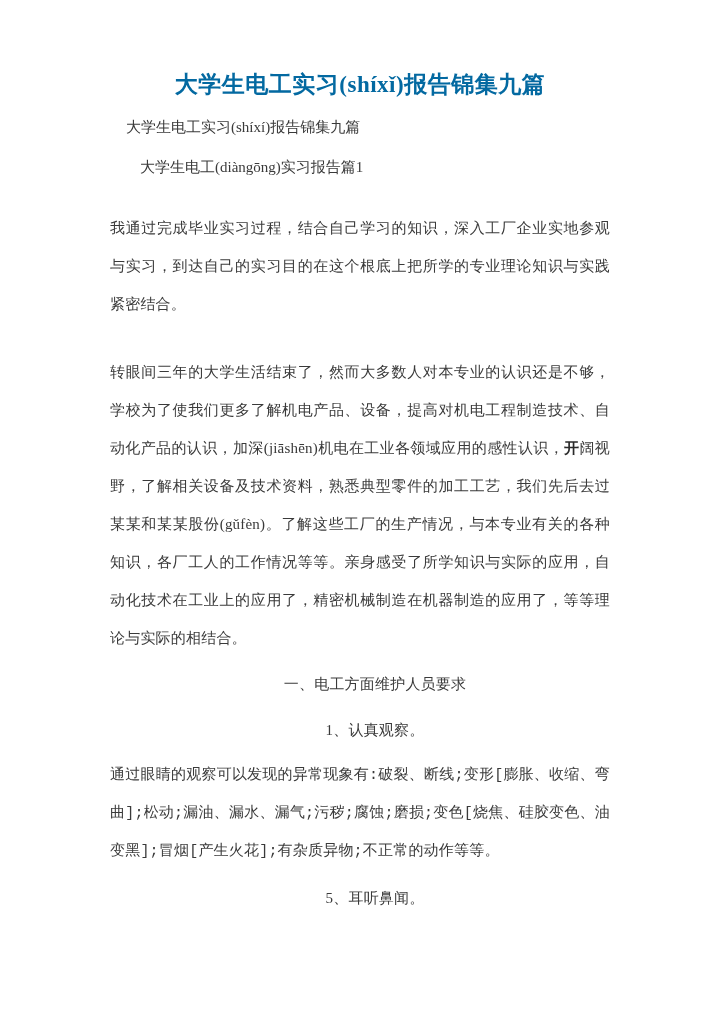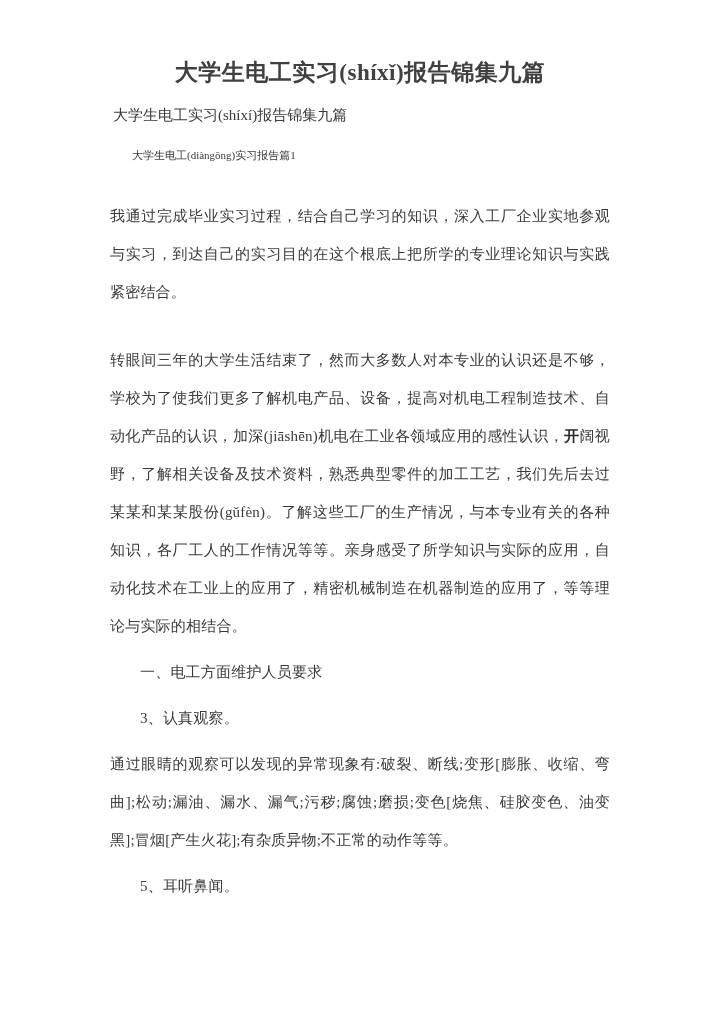--- a/index.html
+++ b/index.html
@@ -13,72 +13,72 @@
     min-height: 1017px;
     margin: 0 auto;
     background: #ffffff;
     box-sizing: border-box;
     padding: 0 110px 60px 110px;
     font-family: "Liberation Serif", "DejaVu Serif", serif;
     color: #3a3a3a;
     overflow: hidden;
   }
   .doc-title {
-    margin: 0;
+    margin: 12px;
     padding-top: 56px;
     font-size: 23px;
     line-height: 34px;
     font-weight: bold;
-    color: #404040;
+    color: #0369a1;
     text-align: center;
     letter-spacing: 0.5px;
   }
   .subtitle {
-    margin: 13px 0 0 3px;
+    margin: 13px 0 0 16px;
     font-size: 15px;
     line-height: 24px;
     text-align: left;
   }
   .section-heading {
     margin: 16px 0 0 0;
-    font-size: 11px;
+    font-size: 15px;
     line-height: 24px;
     text-indent: 2em;
   }
   .body-para {
     margin: 0;
     font-size: 15px;
     line-height: 38px;
     text-align: justify;
     letter-spacing: 0.2px;
   }
   .para-1 { margin-top: 30px; }
   .para-2 { margin-top: 30px; }
-  .indent { text-indent: 2em; text-align: left; }
+  .indent { text-indent: 2em; text-align: center; }
   .list-heading { margin-top: 8px; }
   .list-item { margin-top: 8px; }
-  .para-3 { margin-top: 8px; }
+  .para-3 { margin-top: 8px; font-family: Liberation Mono, monospace; }
   .bold-char { font-weight: bold; color: #2a2a2a; }
 </style>
 </head>
 <body>
 
 <div class="page">
 
   <h1 class="doc-title">大学生电工实习(shíxǐ)报告锦集九篇</h1>
 
   <p class="subtitle">大学生电工实习(shíxí)报告锦集九篇</p>
 
   <p class="section-heading">大学生电工(diàngōng)实习报告篇1</p>
 
   <p class="body-para para-2">我通过完成毕业实习过程，结合自己学习的知识，深入工厂企业实地参观与实习，到达自己的实习目的在这个根底上把所学的专业理论知识与实践紧密结合。</p>
 
   <p class="body-para para-1"><span>转眼间三年的大学生活结束了，然而大多数人对本专业的认识还是不够，学校为了使我们更多了解机电产品、设备，提高对机电工程制造技术、自动化产品的认识，加深(jiāshēn)机电在工业各领域应用的感性认识，</span><span class="bold-char">开</span><span>阔视野，了解相关设备及技术资料，熟悉典型零件的加工工艺，我们先后去过某某和某某股份(gǔfèn)。了解这些工厂的生产情况，与本专业有关的各种知识，各厂工人的工作情况等等。亲身感受了所学知识与实际的应用，自动化技术在工业上的应用了，精密机械制造在机器制造的应用了，等等理论与实际的相结合。</span></p>
 
   <p class="body-para indent list-heading">一、电工方面维护人员要求</p>
 
-  <p class="body-para indent list-item">3、认真观察。</p>
+  <p class="body-para indent list-item">1、认真观察。</p>
 
   <p class="body-para para-3">通过眼睛的观察可以发现的异常现象有:破裂、断线;变形[膨胀、收缩、弯曲];松动;漏油、漏水、漏气;污秽;腐蚀;磨损;变色[烧焦、硅胶变色、油变黑];冒烟[产生火花];有杂质异物;不正常的动作等等。</p>
 
   <p class="body-para indent list-item">5、耳听鼻闻。</p>
 
 </div>
 
 </body></html>

